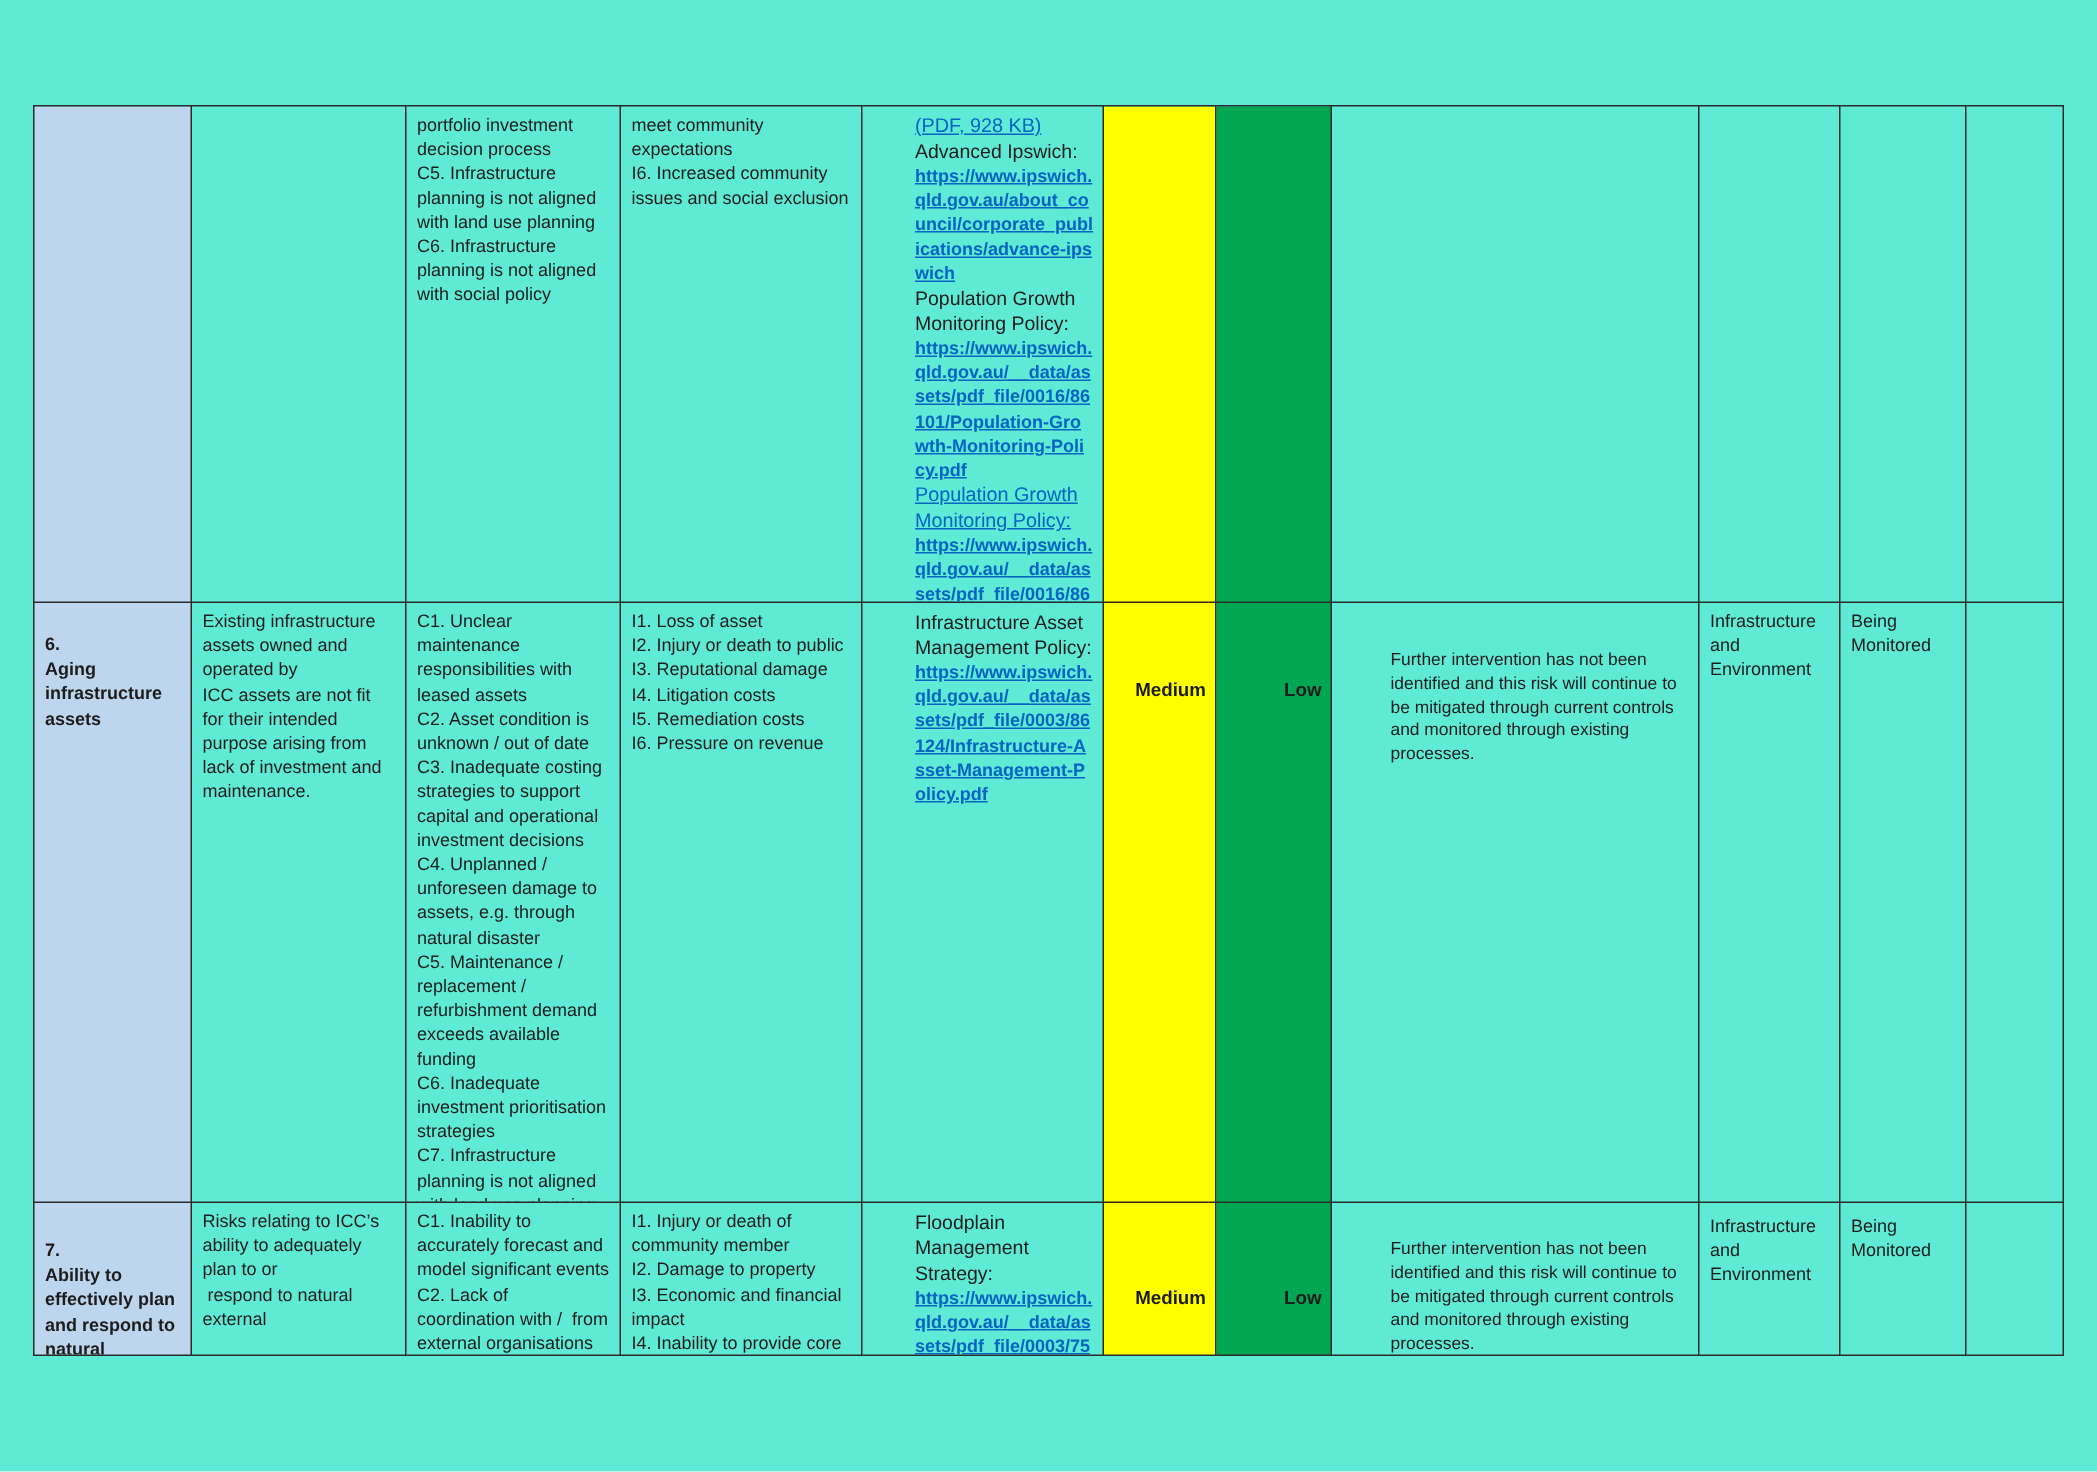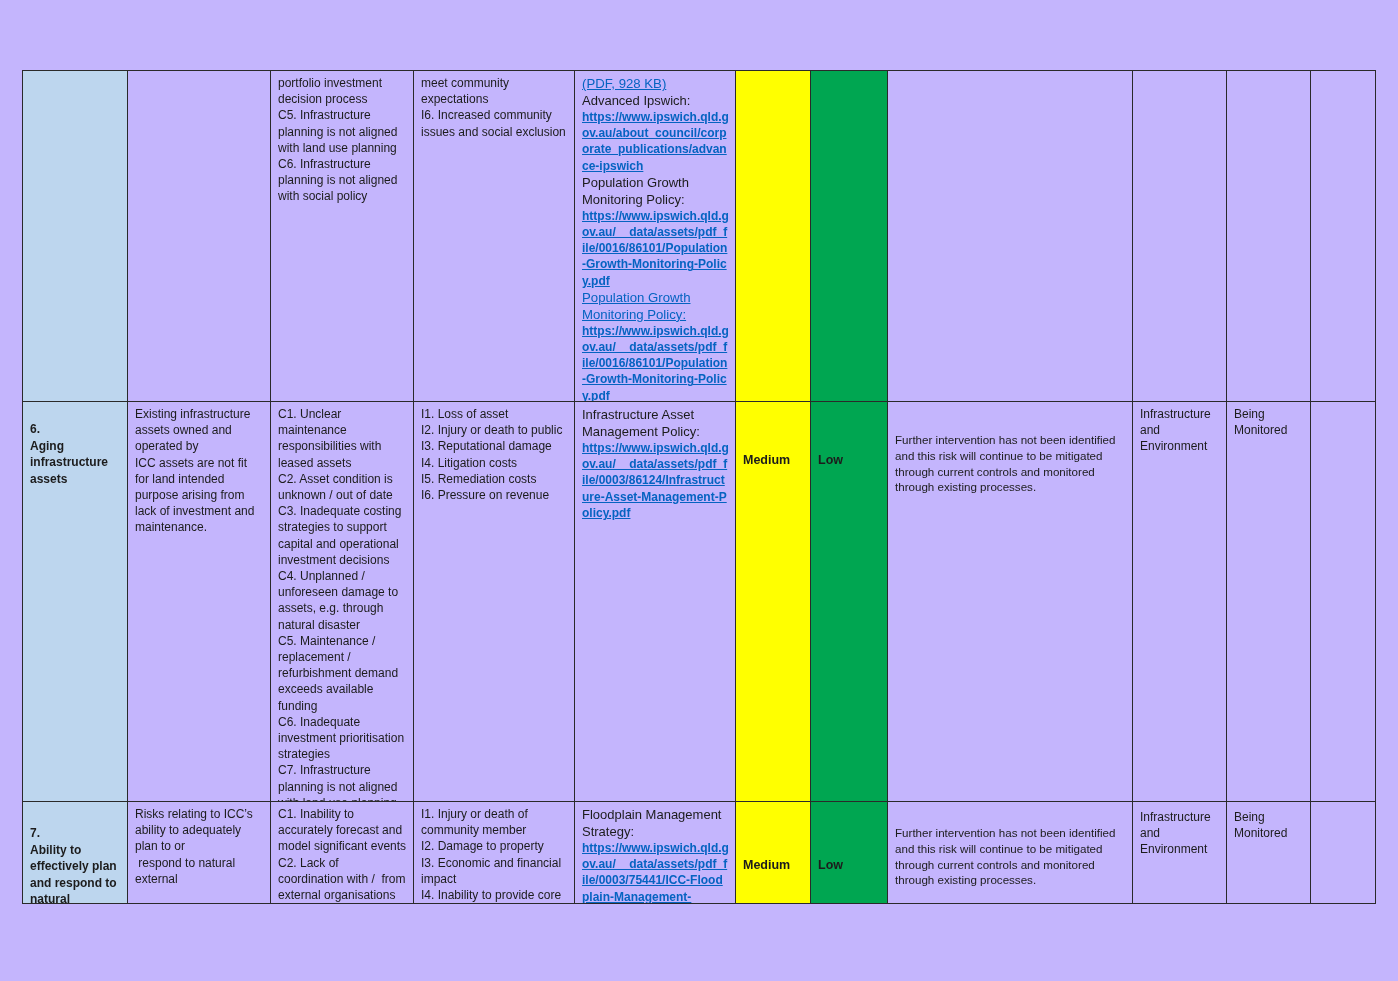--- a/index.html
+++ b/index.html
@@ -6,21 +6,21 @@
     margin: 0;
     padding: 0;
     background: #ffffff;
     font-family: "Liberation Sans", "DejaVu Sans", sans-serif;
     color: #1c1c1c;
   }
   .page {
     position: relative;
     width: 1398px;
     height: 981px;
-    background: #c4b5fd;
+    background: #5eead4;
     overflow: hidden;
   }
   table.risk-table {
     position: absolute;
     left: 22px;
     top: 70px;
     width: 1353px;
     border-collapse: collapse;
     table-layout: fixed;
   }
@@ -48,37 +48,37 @@
     line-height: 16.5px;
     white-space: pre-wrap;
   }
   .r6 .c-risk .pad { padding-top: 19px; }
   .r7 .c-risk .pad { padding-top: 23px; }
 
   
   td.c-yellow { background: #FFFF00; }
   td.c-green  { background: #00A651; }
   .rating {
-    text-align: left;
+    text-align: right;
     font-weight: bold;
     font-size: 12.5px;
   }
   .r6 .rating { padding-top: 50px; }
   .r7 .rating { padding-top: 55px; }
 
   
-  .c-interv .pad { font-size: 11.6px; line-height: 15.8px; }
+  .c-interv .pad { font-size: 11.6px; line-height: 15.8px; margin-left: 32px; }
   .r6 .c-interv .pad { padding-top: 30px; }
   .r7 .c-interv .pad { padding-top: 23px; }
 
   .r6 .c-cat .pad, .r6 .c-status .pad { padding-top: 4px; }
   .r7 .c-cat .pad, .r7 .c-status .pad { padding-top: 7px; }
 
   
-  .seg { display: block; }
+  .seg { display: block; margin-left: 28px; }
   .seg-title {
     color: #1c1c1c;
     font-size: 13px;
     line-height: 17px;
     text-decoration: none;
   }
   .seg-link-title {
     color: #0563C1;
     font-size: 13.2px;
     line-height: 17px;
@@ -185,21 +185,21 @@
       <tr class="r6">
         <td class="c-risk">
             <div class="cellbox">
               <div class="pad">6.
 Aging infrastructure assets</div>
             </div>
           </td>
         <td class="c-desc">
             <div class="cellbox">
               <div class="pad pre">Existing infrastructure assets owned and operated by
-ICC assets are not fit for land intended purpose arising from lack of investment and maintenance.</div>
+ICC assets are not fit for their intended purpose arising from lack of investment and maintenance.</div>
             </div>
           </td>
         <td class="c-causes">
             <div class="cellbox">
               <div class="pad pre">C1. Unclear maintenance responsibilities with leased assets
 C2. Asset condition is unknown / out of date
 C3. Inadequate costing strategies to support capital and operational investment decisions
 C4. Unplanned / unforeseen damage to assets, e.g. through natural disaster
 C5. Maintenance / replacement / refurbishment demand exceeds available funding
 C6. Inadequate investment prioritisation strategies

